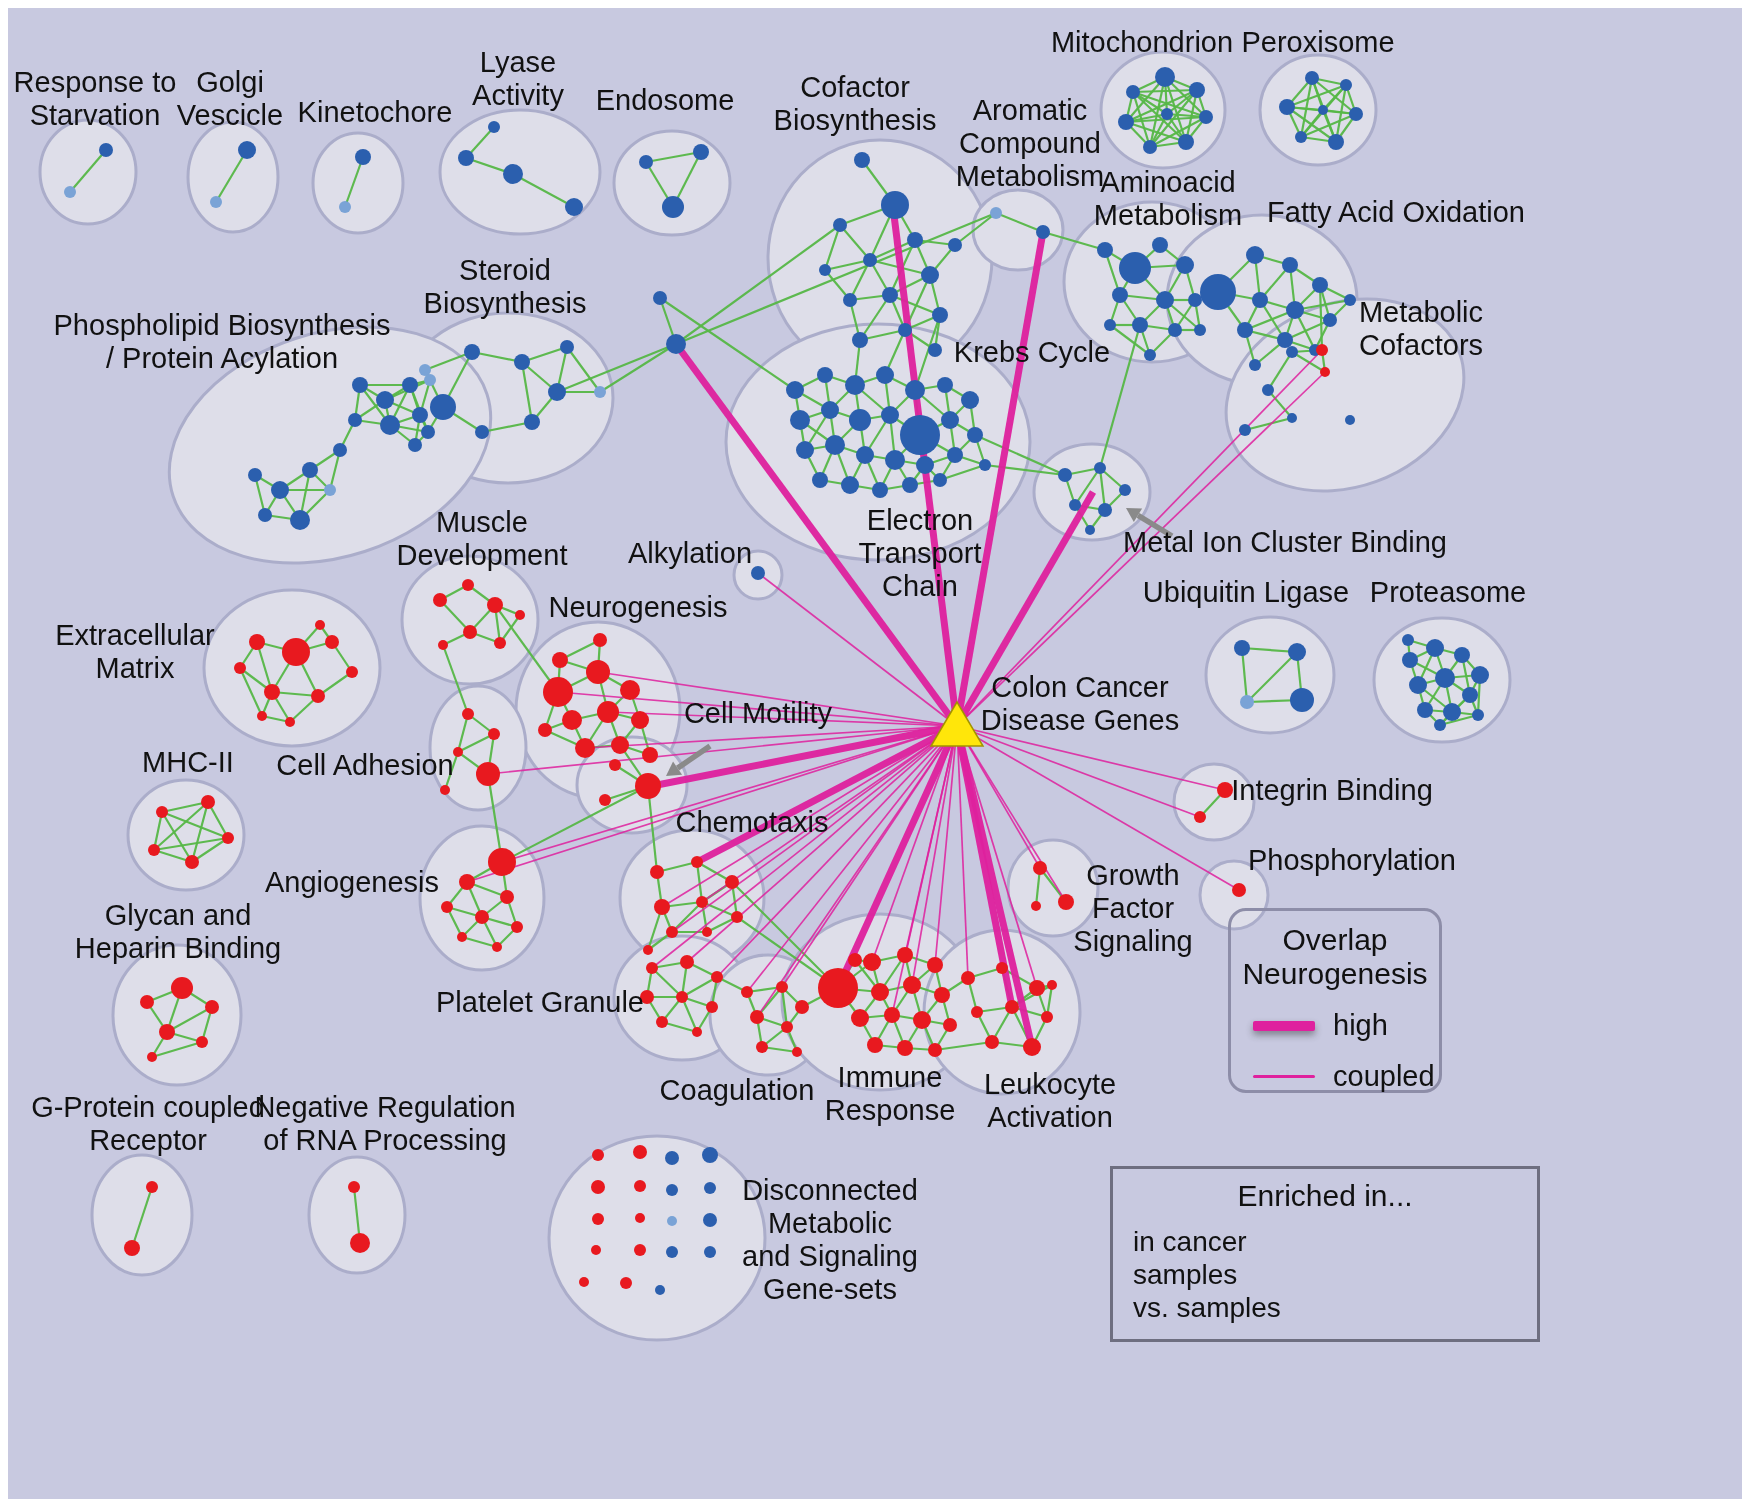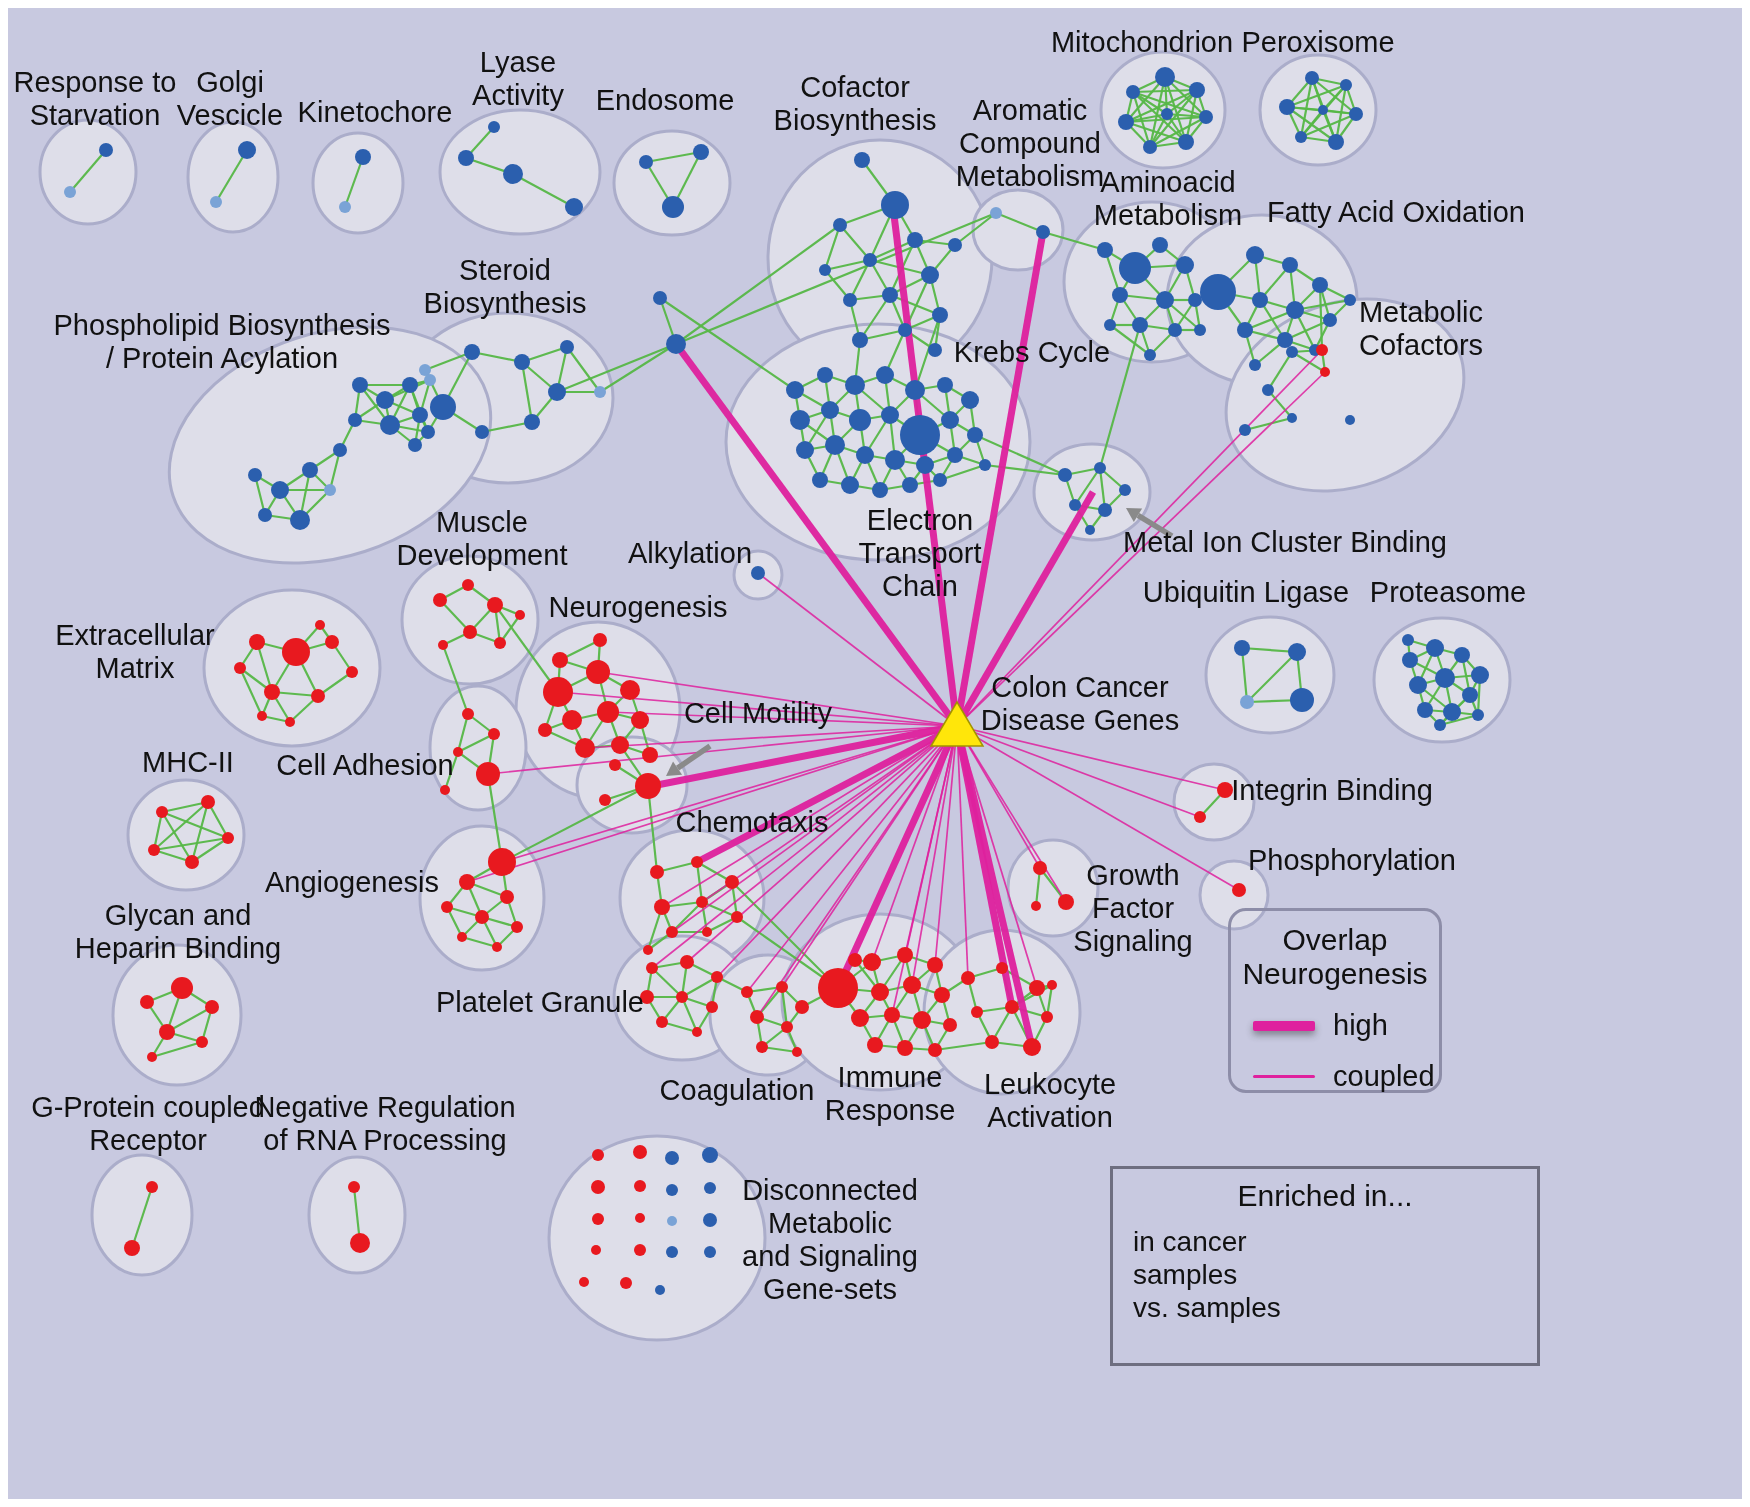--- a/index.html
+++ b/index.html
@@ -9,21 +9,21 @@
   svg.net{position:absolute;left:0;top:0;width:1750px;height:1507px;}
   svg.net text{font-family:"Liberation Sans",sans-serif;}
   .legend{position:absolute;box-sizing:border-box;color:#111;}
   .legend.overlap{left:1228px;top:908px;width:214px;height:185px;border:3px solid #8d8da8;border-radius:18px;}
   .legend.overlap .ltitle{font-size:30px;line-height:34px;text-align:center;margin-top:12px;}
   .legend.overlap .lrow{display:flex;align-items:center;margin:18px 0 0 22px;}
   .legend.overlap .bar{display:inline-block;width:62px;border-radius:2px;background:#df219e;}
   .legend.overlap .bar.high{height:10px;box-shadow:0 4px 7px rgba(40,40,40,.45);}
   .legend.overlap .bar.mod{height:3px;}
   .legend.overlap .lrow span.lab{font-size:29px;margin-left:18px;}
-  .legend.enriched{left:1110px;top:1166px;width:430px;height:200px;border:3px solid #6e6e80;}
+  .legend.enriched{left:1110px;top:1166px;width:430px;height:176px;border:3px solid #6e6e80;}
   .legend.enriched .etitle{font-size:30px;text-align:center;margin-top:10px;}
   .legend.enriched .erow{display:flex;margin-top:8px;}
   .legend.enriched .gcol{margin-left:52px;width:212px;}
   .legend.enriched .gradientbar{width:212px;height:46px;border:1px solid #9a9ab0;
      background:linear-gradient(90deg,#1c50a8 0%,#5b8cd0 24%,#cfe0f2 42%,#ffffff 50%,#f5b8b8 60%,#e94040 74%,#e8191f 100%);}
   .legend.enriched .gl{display:flex;justify-content:space-between;font-size:30px;margin-top:8px;}
   .legend.enriched .note{font-size:28px;line-height:33px;margin-left:20px;margin-top:4px;flex:1;}
 </style>
 </head>
 <body>

